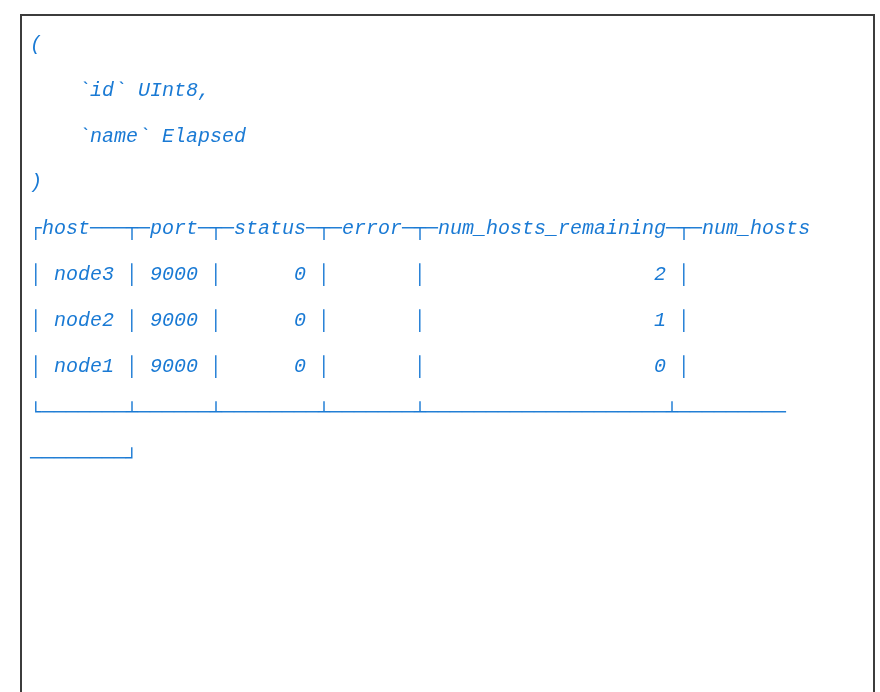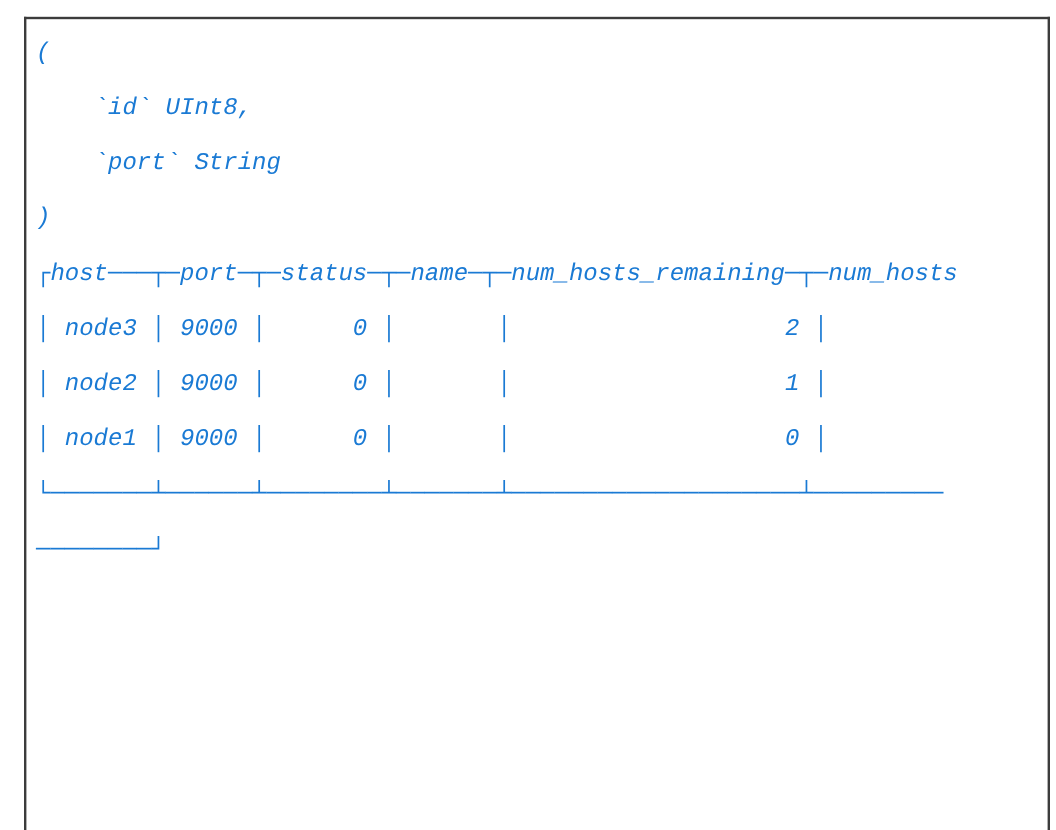--- a/index.html
+++ b/index.html
@@ -56,27 +56,27 @@
 </head>
 <body>
 
 <div class="code-block">
   <div class="code-inner">
 
     <span class="line">(</span>
 
     <span class="line">    `id` UInt8,</span>
 
-    <span class="line">    `port` String</span>
+    <span class="line">    `name` Elapsed</span>
 
     <span class="line">)</span>
 
 
 
-    <span class="line rule">┌host───┬─port─┬─status─┬─name─┬─num_hosts_remaining─┬─num_hosts</span>
+    <span class="line rule">┌host───┬─port─┬─status─┬─error─┬─num_hosts_remaining─┬─num_hosts</span>
 
 
     <span class="line rule">│ node3 │ 9000 │      0 │       │                   2 │                0 │</span>
 
     <span class="line rule">│ node2 │ 9000 │      0 │       │                   1 │                0 │</span>
 
     <span class="line rule">│ node1 │ 9000 │      0 │       │                   0 │                0 │</span>
 
     <span class="line rule">└───────┴──────┴────────┴───────┴────────────────────┴─────────</span>
 

